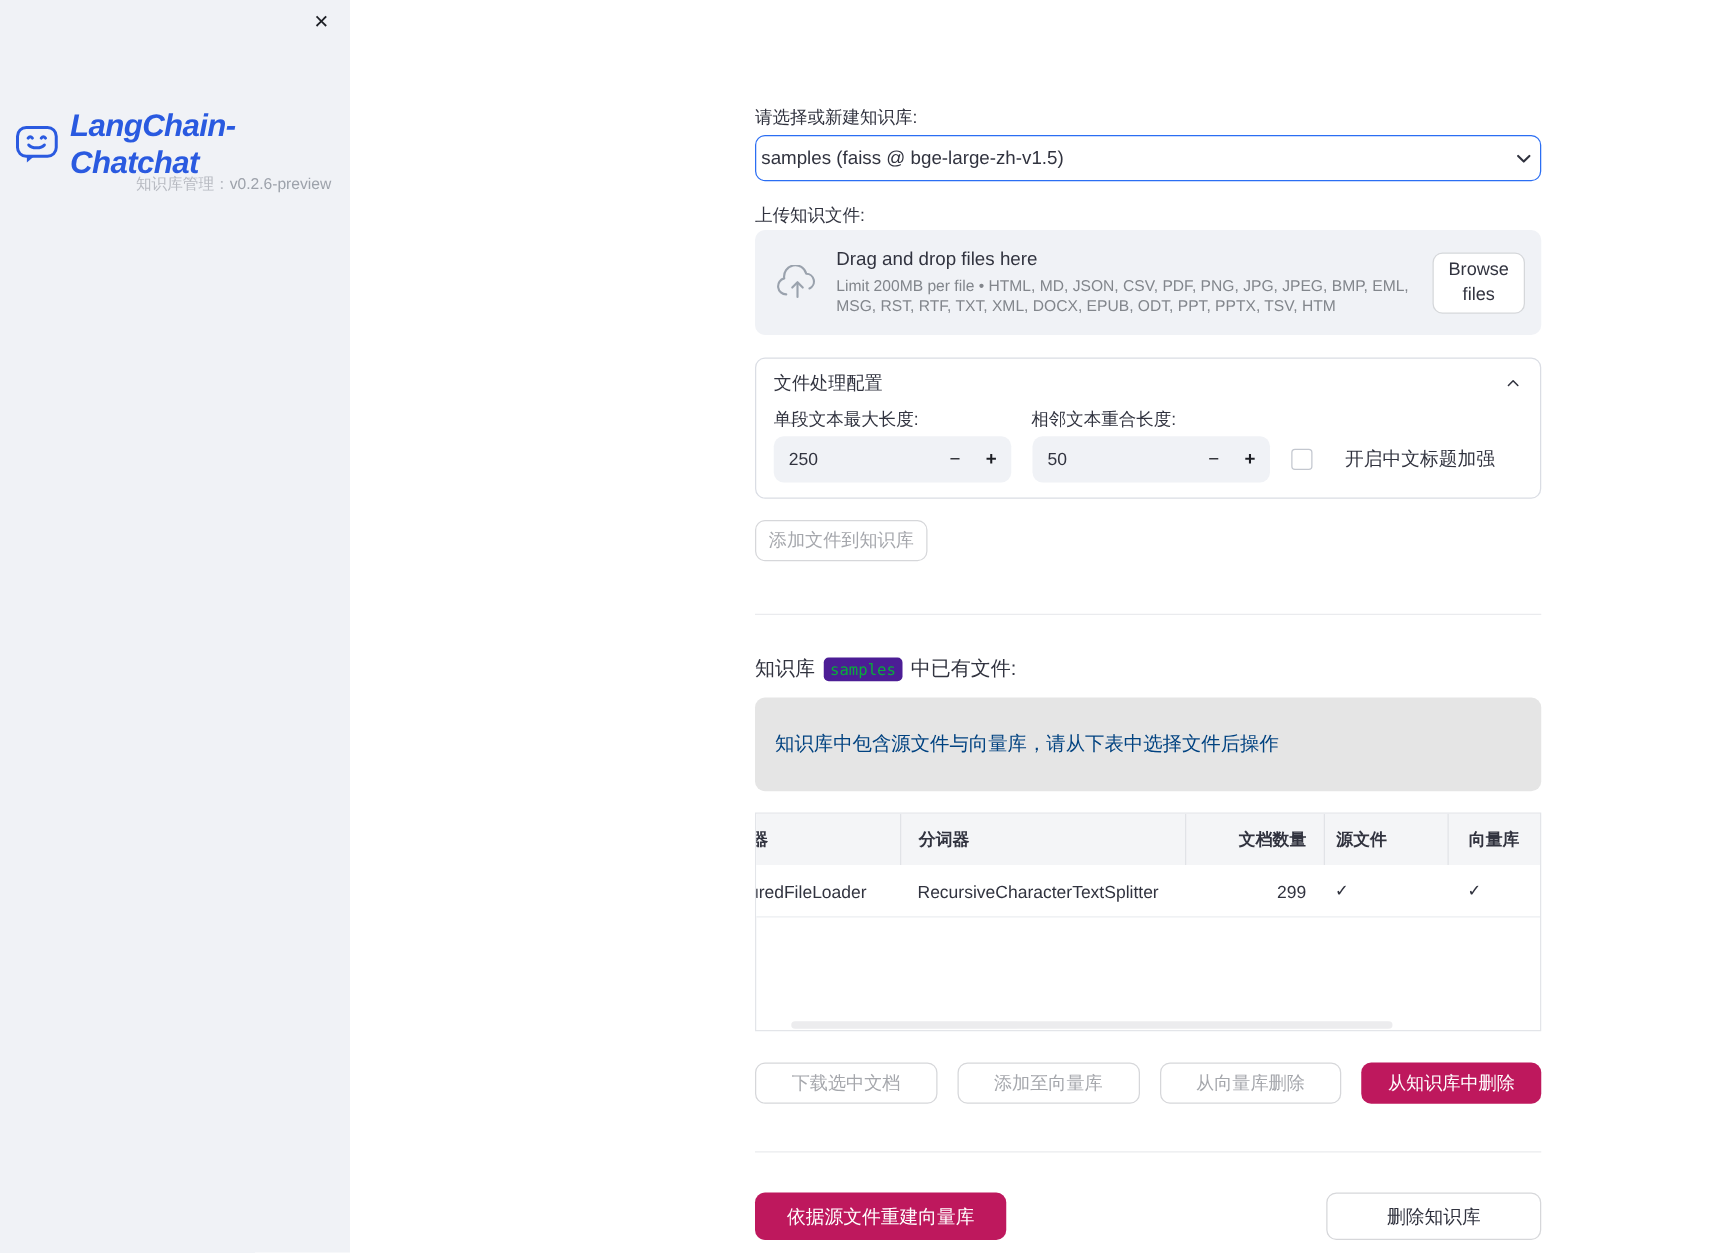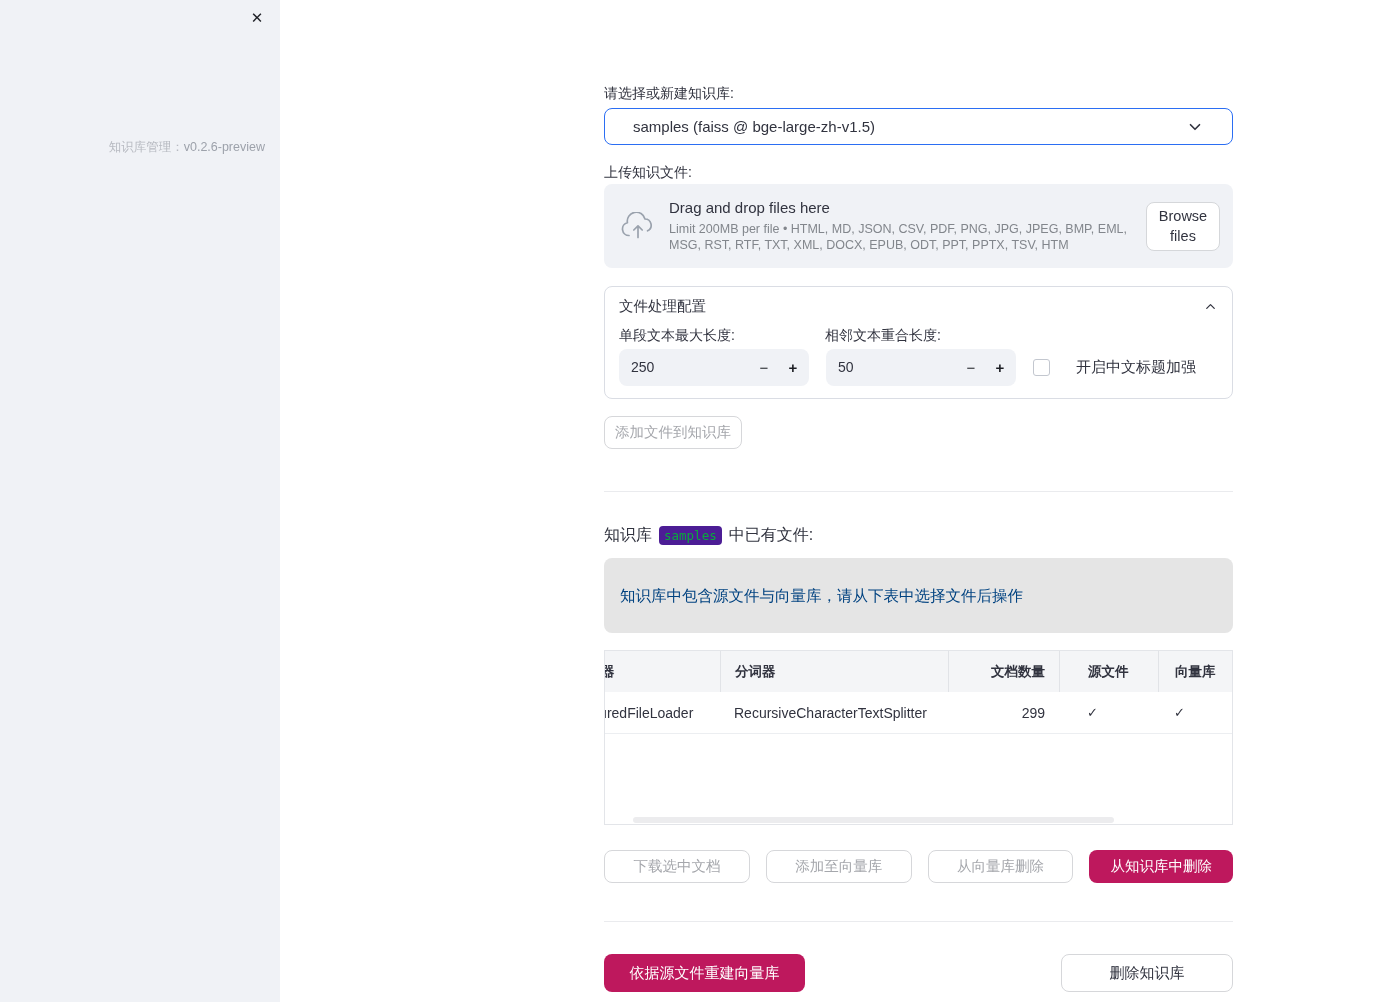--- a/index.html
+++ b/index.html
@@ -20,21 +20,21 @@
   .menu-item { display:flex; align-items:center; gap:14px; height:34px; padding:0 14px;
     border-radius:10px; font-size:16px; cursor:pointer; margin-bottom:10px; }
   .menu-item .mi-label { line-height:34px; }
   .menu-item.selected { background:#2b6ef3; color:#ffffff; font-weight:700; height:36px; }
 
   
   .main-col { position:absolute; left:604px; top:0; width:629px; }
   .fld-label { font-size:14px; height:20px; line-height:20px; color:#31333f; }
   .lbl-kb { margin-top:83px; }
   .selectbox { margin-top:5px; height:37px; border:1px solid #2b6ef3; border-radius:8px;
-    background:#fff; display:flex; align-items:center; padding:0 28px; cursor:pointer; }
+    background:#fff; display:flex; align-items:center; padding:0 4px; cursor:pointer; }
   .selectbox .sel-text { flex:1; font-size:15px; }
   .lbl-upload { margin-top:17px; }
   .uploader { margin-top:2px; height:84px; background:#f0f2f6; border-radius:8px;
     display:flex; align-items:center; padding:0 13px 0 16px; }
   .up-texts { flex:1; margin-left:13px; padding-right:6px; }
   .up-title { font-size:15px; margin-bottom:5px; }
   .up-limit { font-size:12.5px; line-height:16px; color:#82868c; }
   .browse-btn { width:74px; height:49px; background:#fff; border:1px solid #d5d7da; border-radius:8px;
     font-size:14.5px; line-height:20px; display:flex; align-items:center; justify-content:center;
     text-align:center; cursor:pointer; padding:4px; }
@@ -77,41 +77,53 @@
 
   
   .dtable { margin-top:17px; position:relative; height:175px; border:1px solid #e3e5e9;
     background:#fff; overflow:hidden; }
   .dtable-inner { position:absolute; left:-72px; top:0; width:701px; }
   .dt-header { display:flex; height:41px; background:#f4f5f7; font-size:13.5px; font-weight:600; }
   .dt-header .dt-cell { border-left:1px solid #e1e3e7; }
   .dt-header .dt-cell.c1 { border-left:none; }
   .dt-cell { display:flex; align-items:center; padding:0 14px; overflow:hidden; white-space:nowrap; }
   .c1 { width:187px; } .c2 { width:228px; } .c3 { width:111px; justify-content:flex-end; }
-  .c4 { width:99px; padding-left:28px; } .c5 { width:76px; padding-left:16px; }
+  .c4 { width:99px; padding-left:9px; } .c5 { width:76px; padding-left:16px; }
   .dt-row { display:flex; height:42px; background:#fff; border-bottom:1px solid #eceef1; font-size:14px; }
   .dt-check { font-size:13px; }
   .dt-scrollbar { position:absolute; left:28px; bottom:1px; width:481px; height:6px;
     background:#ececee; border-radius:3px; }
 
   .row-btns { margin-top:25px; display:flex; gap:16px; }
   .row-btns .btn { flex:1; height:33px; }
 
   .bottom-row { margin-top:32px; display:flex; }
   .rebuild-btn { width:201px; height:38px; font-size:15px; }
   .delete-kb-btn { width:172px; height:38px; margin-left:auto; font-size:15px; }
 
   svg { display:block; }
 </style>
 </head>
 <body>
 
 <div class="sidebar">
   <div class="close-btn">✕</div>
 
+  <div class="logo-row">
+    <span>
+      <svg width="36" height="32" viewBox="0 0 36 32" fill="none" stroke="#2a5ae0" stroke-width="2.4" stroke-linecap="round" stroke-linejoin="round">
+        <rect x="2" y="2" width="31" height="23" rx="7"></rect>
+        <path d="M11 16 c2.5 3 10 3 12.5 0"></path>
+        <path d="M10.5 10.5 q1.7 -2.4 3.4 0"></path>
+        <path d="M21 10.5 q1.7 -2.4 3.4 0"></path>
+        <path d="M9.5 24 L9.5 30 L16.5 24" fill="#2a5ae0" stroke="none"></path>
+      </svg>
+    </span>
+    <span class="logo-text">LangChain-Chatchat</span>
+  </div>
 
   <div class="version-row">
     <span class="version-label">知识库管理：</span><span class="version-value">v0.2.6-preview</span>
   </div>
 
 </div>
 
 <div class="main-col">
 
   <div class="fld-label lbl-kb">请选择或新建知识库:</div>

